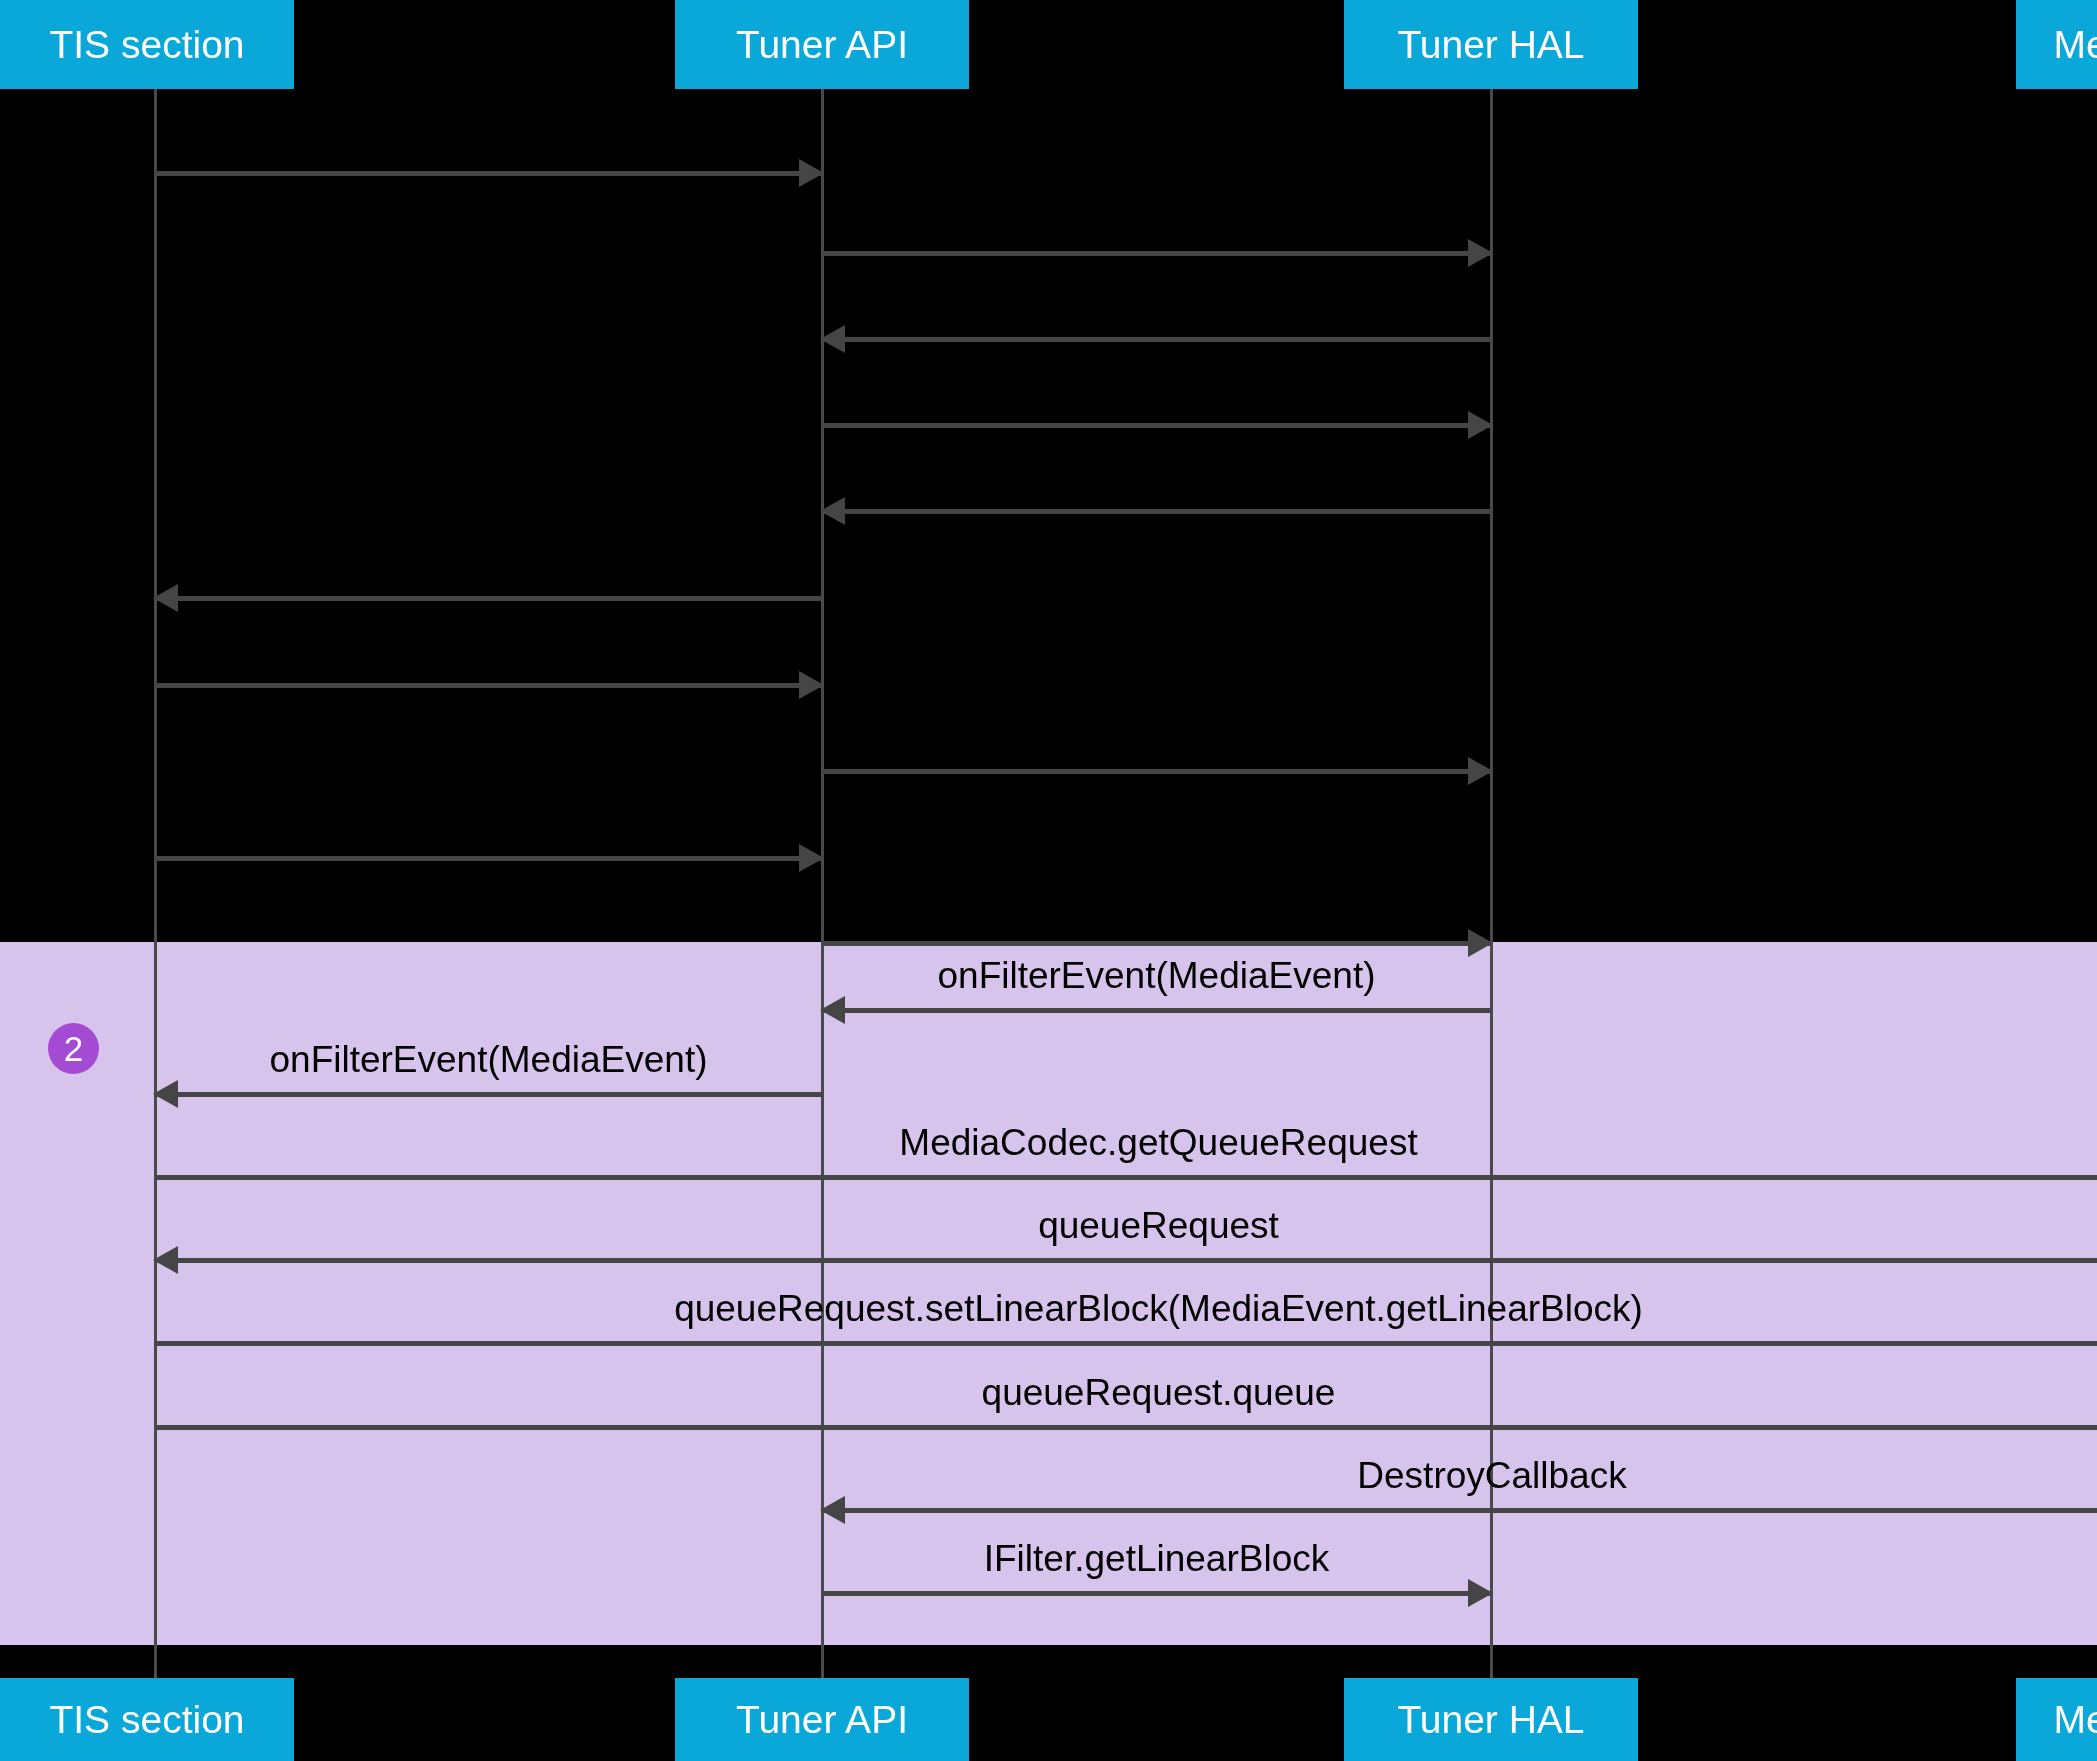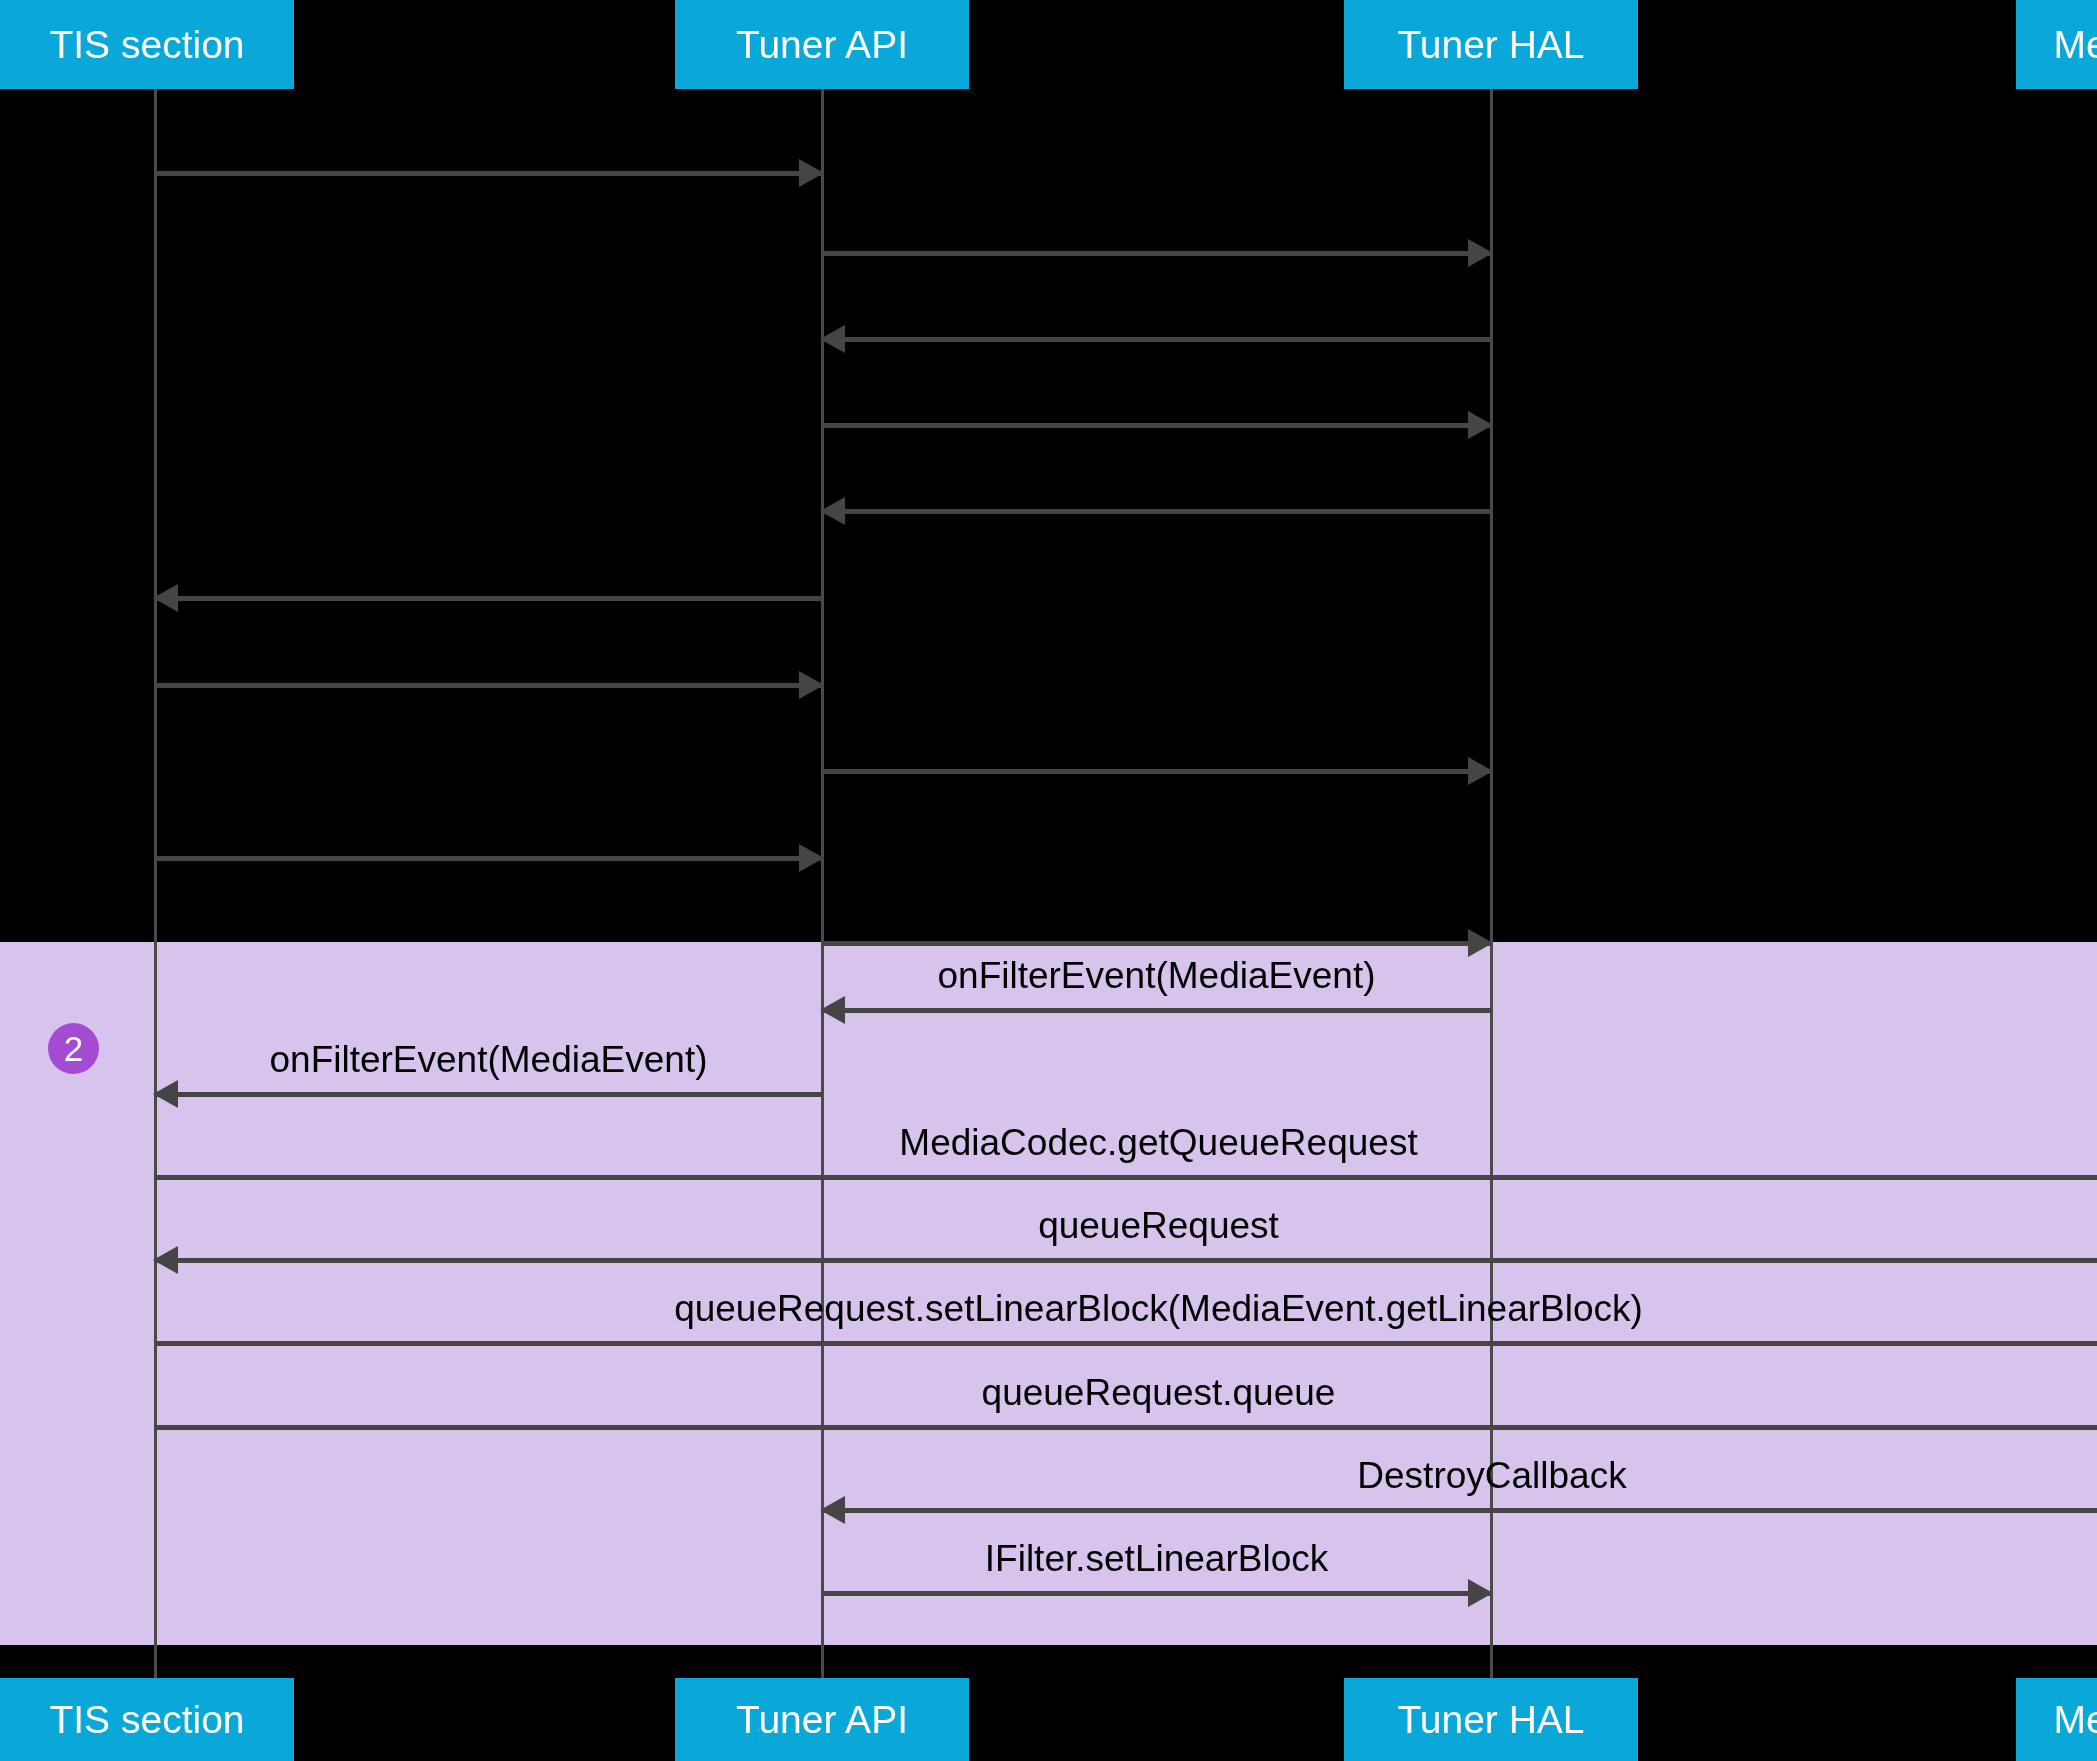--- a/index.html
+++ b/index.html
@@ -171,21 +171,21 @@
         <div class="lbl">queueRequest.queue</div>
       </div>
       <div class="msg left" style="left: 822px; width: 1340px; top: 1508px;">
         <div class="shaft" style="background: rgb(69, 69, 69);"></div>
         <div class="head"></div>
         <div class="lbl">DestroyCallback</div>
       </div>
       <div class="msg right" style="left: 822px; width: 669px; top: 1591px;">
         <div class="shaft" style="background: rgb(69, 69, 69);"></div>
         <div class="head"></div>
-        <div class="lbl">IFilter.setLinearBlock</div>
+        <div class="lbl">IFilter.getLinearBlock</div>
       </div>
     </div>
   <div id="headers">
       <div class="pbox" style="left: 0px; width: 294px; top: 0px; height: 89px; background: rgb(10, 168, 216); color: rgb(255, 255, 255);">TIS section</div>
       <div class="pbox" style="left: 675px; width: 294px; top: 0px; height: 89px; background: rgb(10, 168, 216); color: rgb(255, 255, 255);">Tuner API</div>
       <div class="pbox" style="left: 1344px; width: 294px; top: 0px; height: 89px; background: rgb(10, 168, 216); color: rgb(255, 255, 255);">Tuner HAL</div>
       <div class="pbox" style="left: 2016px; width: 294px; top: 0px; height: 89px; background: rgb(10, 168, 216); color: rgb(255, 255, 255);">MediaCodec</div>
     </div>
   <div id="footers">
       <div class="pbox" style="left: 0px; width: 294px; top: 1678px; height: 84px; background: rgb(10, 168, 216); color: rgb(255, 255, 255);">TIS section</div>

